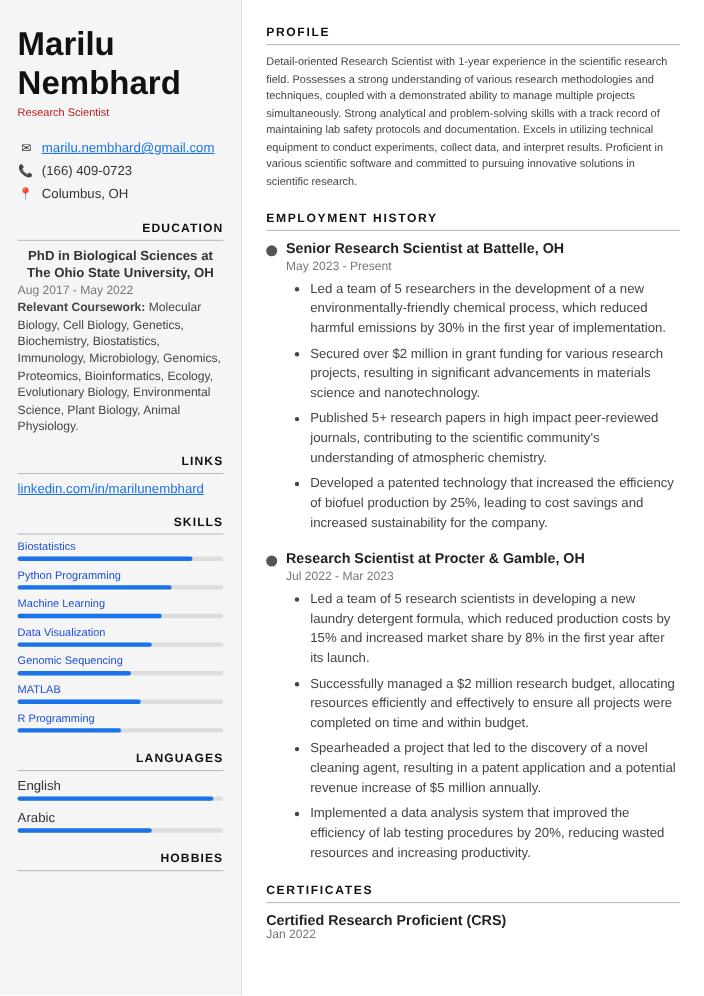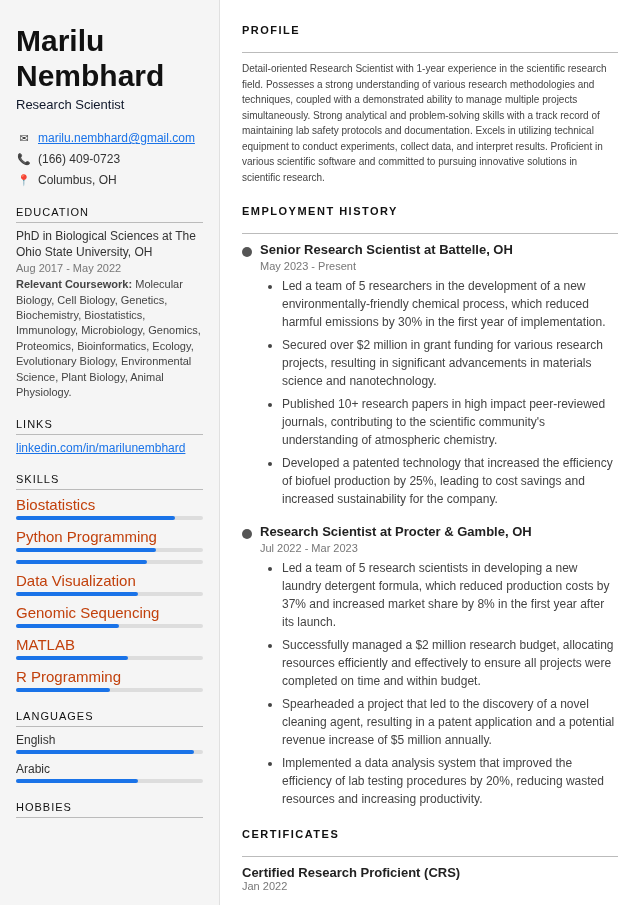--- a/index.html
+++ b/index.html
@@ -25,22 +25,22 @@
       border-right: 1px solid #e0e0e0;
     }
     .sidebar-name {
       font-size: 30px;
       font-weight: 700;
       line-height: 1.15;
       color: #111;
       margin-bottom: 4px;
     }
     .sidebar-title {
-      font-size: 13px;
-      color: #0f172a;
+      font-size: 10px;
+      color: #b91c1c;
       margin-bottom: 18px;
     }
     .contact-item {
       display: flex;
       align-items: center;
       margin-bottom: 5px;
       font-size: 12px;
     }
     .contact-icon {
       width: 16px;
@@ -51,34 +51,36 @@
       align-items: center;
       justify-content: center;
       font-size: 11px;
     }
     .contact-email {
       color: #1a73e8;
       text-decoration: underline;
     }
     .section-title {
       font-size: 11px;
-      font-weight: 400;
+      font-weight: 700;
       letter-spacing: 1px;
       text-transform: uppercase;
       color: #111;
       margin-top: 18px;
       margin-bottom: 6px;
       padding-bottom: 4px;
       border-bottom: 1.5px solid #bbb;
+      text-align: right;
     }
     .edu-degree {
-      font-weight: 400;
+      font-weight: 700;
       font-size: 12px;
       line-height: 1.3;
       margin-bottom: 2px;
+      text-align: center;
     }
     .edu-date {
       font-size: 11px;
       color: #777;
       margin-bottom: 3px;
     }
     .edu-coursework {
       font-size: 11px;
       color: #444;
       line-height: 1.4;
@@ -87,22 +89,22 @@
       font-size: 12px;
       color: #1a73e8;
       text-decoration: underline;
       display: block;
       margin-bottom: 4px;
     }
     .skill-item {
       margin-bottom: 8px;
     }
     .skill-label {
-      font-size: 15px;
-      color: #c2410c;
+      font-size: 10px;
+      color: #1d4ed8;
       margin-bottom: 3px;
     }
     .skill-bar-bg {
       height: 4px;
       background: #ddd;
       border-radius: 2px;
       width: 100%;
     }
     .skill-bar-fill {
       height: 4px;
@@ -123,21 +125,21 @@
       flex: 1;
       padding: 24px 22px;
     }
     .main-section-title {
       font-size: 11px;
       font-weight: 700;
       letter-spacing: 1.5px;
       text-transform: uppercase;
       color: #111;
       margin-bottom: 8px;
-      padding-bottom: 16px;
+      padding-bottom: 4px;
       border-bottom: 1.5px solid #bbb;
     }
     .profile-text {
       font-size: 10px;
       color: #444;
       line-height: 1.55;
       margin-bottom: 20px;
     }
     .job-entry {
       margin-bottom: 16px;
@@ -236,20 +238,21 @@
         <div class="skill-bar-fill" style="width:85%"></div>
       </div>
     </div>
         <div class="skill-item">
       <div class="skill-label">Python Programming</div>
       <div class="skill-bar-bg">
         <div class="skill-bar-fill" style="width:75%"></div>
       </div>
     </div>
         <div class="skill-item">
+      <div class="skill-label">Machine Learning</div>
       <div class="skill-bar-bg">
         <div class="skill-bar-fill" style="width:70%"></div>
       </div>
     </div>
         <div class="skill-item">
       <div class="skill-label">Data Visualization</div>
       <div class="skill-bar-bg">
         <div class="skill-bar-fill" style="width:65%"></div>
       </div>
     </div>
@@ -304,32 +307,32 @@
       <div id="jobs-container">
           <div class="job-entry">
       <div class="job-header">
         <div class="job-dot"></div>
         <div class="job-title">Senior Research Scientist at Battelle, OH</div>
       </div>
       <div class="job-date">May 2023 - Present</div>
       <ul class="job-bullets">
               <li>Led a team of 5 researchers in the development of a new environmentally-friendly chemical process, which reduced harmful emissions by 30% in the first year of implementation.</li>
               <li>Secured over $2 million in grant funding for various research projects, resulting in significant advancements in materials science and nanotechnology.</li>
-              <li>Published 10+ research papers in high impact peer-reviewed journals, contributing to the scientific community's understanding of atmospheric chemistry.</li>
+              <li>Published 5+ research papers in high impact peer-reviewed journals, contributing to the scientific community's understanding of atmospheric chemistry.</li>
               <li>Developed a patented technology that increased the efficiency of biofuel production by 25%, leading to cost savings and increased sustainability for the company.</li>
             </ul>
     </div>
           <div class="job-entry">
       <div class="job-header">
         <div class="job-dot"></div>
         <div class="job-title">Research Scientist at Procter &amp; Gamble, OH</div>
       </div>
       <div class="job-date">Jul 2022 - Mar 2023</div>
       <ul class="job-bullets">
-              <li>Led a team of 5 research scientists in developing a new laundry detergent formula, which reduced production costs by 37% and increased market share by 8% in the first year after its launch.</li>
+              <li>Led a team of 5 research scientists in developing a new laundry detergent formula, which reduced production costs by 15% and increased market share by 8% in the first year after its launch.</li>
               <li>Successfully managed a $2 million research budget, allocating resources efficiently and effectively to ensure all projects were completed on time and within budget.</li>
               <li>Spearheaded a project that led to the discovery of a novel cleaning agent, resulting in a patent application and a potential revenue increase of $5 million annually.</li>
               <li>Implemented a data analysis system that improved the efficiency of lab testing procedures by 20%, reducing wasted resources and increasing productivity.</li>
             </ul>
     </div>
         </div>
     </div>
 
     <div class="section-block">
       <div class="main-section-title">CERTIFICATES</div>

